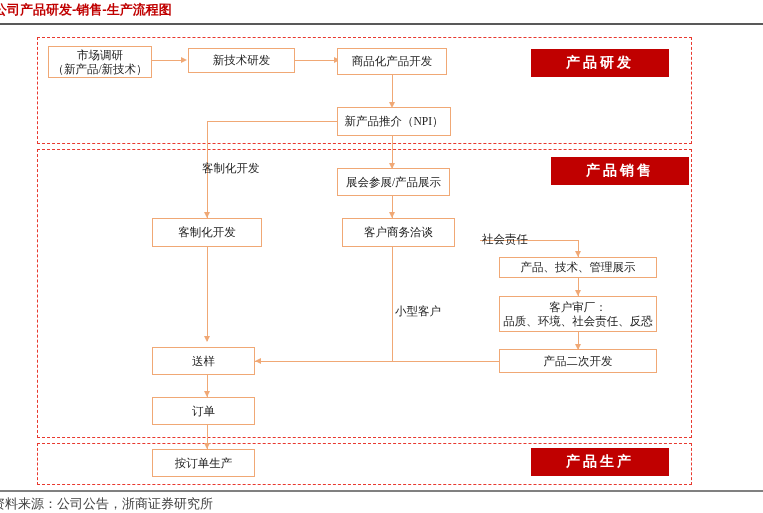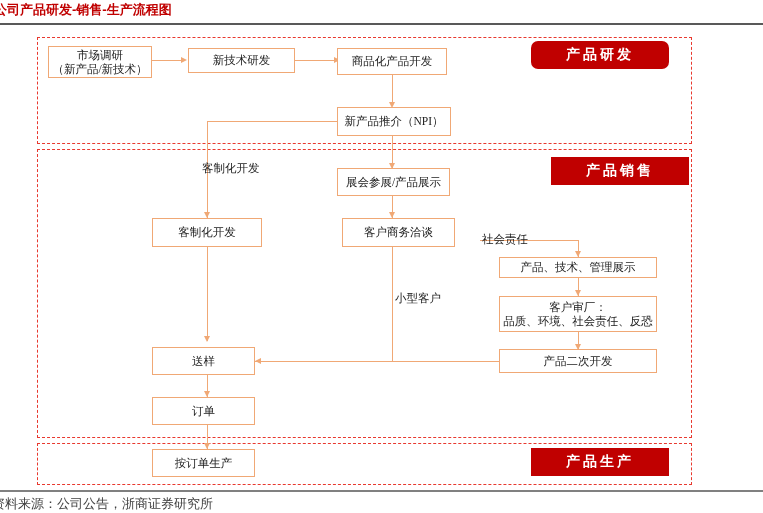--- a/index.html
+++ b/index.html
@@ -126,21 +126,21 @@
 
 <div id="page">
 
   <div class="doc-title">公司产品研发-销售-生产流程图</div>
   <div class="rule-top"></div>
 
   <div class="section" style="left:37px; top:37px; width:655px; height:107px;"></div>
   <div class="section" style="left:37px; top:149px; width:655px; height:289px;"></div>
   <div class="section" style="left:37px; top:443px; width:655px; height:42px;"></div>
 
-  <div class="stage" style="left:531px; top:41px; width:138px; height:28px;border-radius:7px;">产品研发</div>
+  <div class="stage" style="left:531px; top:49px; width:138px; height:28px;">产品研发</div>
   <div class="stage" style="left:531px; top:157px; width:138px; height:28px;margin-left:20px;">产品销售</div>
   <div class="stage" style="left:531px; top:448px; width:138px; height:28px;">产品生产</div>
 
   <div class="conn-h" style="left:152px; top:60px; width:31px;"></div>
   <div class="arrow arrow-right" style="left:181px; top:56.5px;"></div>
 
   <div class="conn-h" style="left:295px; top:60px; width:41px;"></div>
   <div class="arrow arrow-right" style="left:334px; top:56.5px;"></div>
 
   <div class="conn-v" style="left:392px; top:75px; height:31px;"></div>
@@ -205,18 +205,18 @@
   <div class="node" style="left:152px; top:397px; width:103px; height:28px;">订单</div>
 
   <div class="node" style="left:152px; top:347px; width:103px; height:28px;">送样</div>
 
   <div class="node" style="left:152px; top:449px; width:103px; height:28px;">按订单生产</div>
 
   <div class="edge-label" style="left:202px; top:161px;">客制化开发</div>
 
   <div class="edge-label" style="left:482px; top:232px;">社会责任</div>
 
-  <div class="edge-label" style="left:395px; top:291px;">小型客户</div>
+  <div class="edge-label" style="left:395px; top:304px;">小型客户</div>
 
   <div class="rule-bottom"></div>
   <div class="doc-source">资料来源：公司公告，浙商证券研究所</div>
 
 </div>
 
 </body></html>

